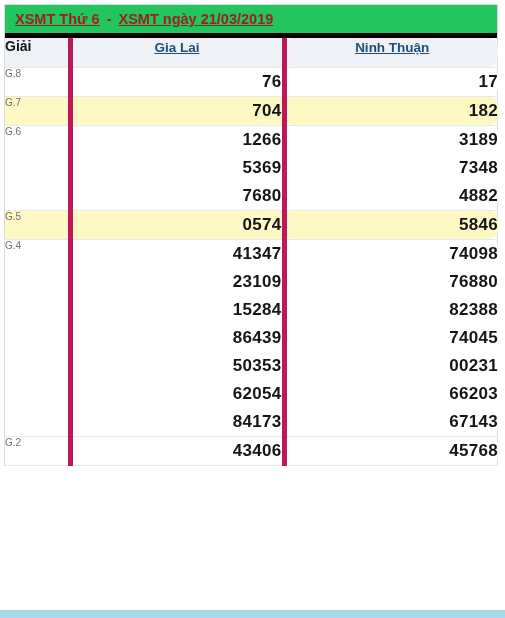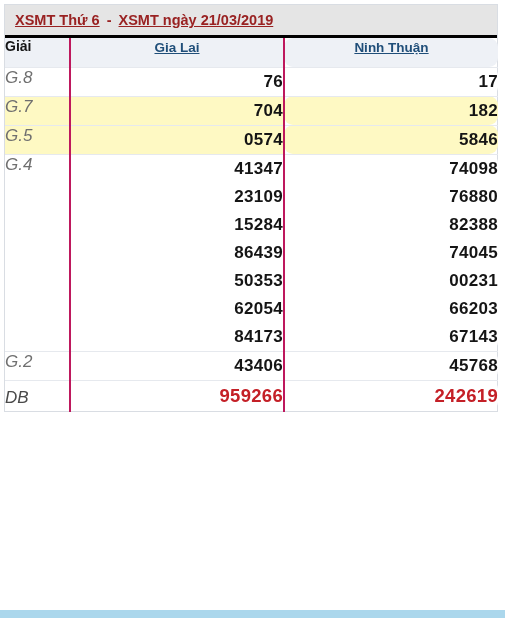--- a/index.html
+++ b/index.html
@@ -38,25 +38,25 @@
     width: 494px;
     border: 1px solid #d9dde3;
     border-bottom: none;
     box-sizing: border-box;
     background: #ffffff;
   }
 
   
   .title-row {
     height: 33px;
-    border-bottom: 3px solid #000000;
+    border-bottom: 5px solid #000000;
     display: flex;
     align-items: center;
     padding-left: 10px;
-    background: #e5e5e5;
+    background: #22c55e;
     box-sizing: border-box;
   }
   .title-link {
     color: #992222;
     font-weight: bold;
     font-size: 14.5px;
     text-decoration: underline;
     white-space: nowrap;
     cursor: pointer;
   }
@@ -72,21 +72,21 @@
   table.results {
     width: 100%;
     border-collapse: collapse;
     table-layout: fixed;
   }
   table.results col.c-prize  { width: 65px; }
   table.results col.c-city   { width: 214px; }
 
   table.results th,
   table.results td {
-    border-right: 2px solid #be185d;
+    border-right: 5px solid #be185d;
     border-bottom: 1px solid #e6e9ee;
     padding: 0;
     vertical-align: top;
   }
   table.results th:last-child,
   table.results td:last-child { border-right: none; border-radius: 9px; }
 
   thead th {
     background: #eef1f6;
     height: 29px;
@@ -110,26 +110,25 @@
     font-size: 13.5px;
     text-decoration: underline;
     cursor: pointer;
   }
 
   tbody tr.alt td { background: #fef9c3; }
   tbody tr td { background: #ffffff; }
 
   td.prize-label {
     color: #6f6f6f;
-    font-size: 17px;
+    font-size: 10px;
     text-align: left;
     padding-left: 10px;
     padding-top: 6px;
     box-sizing: border-box;
-    font-style: italic;
   }
 
   td.nums {
     text-align: right;
     padding: 0;
   }
   .num {
     display: block;
     height: 28px;
     line-height: 28px;
@@ -192,20 +191,33 @@
           </tr>
           <tr class="alt">
             <td class="prize-label">G.7</td>
             <td class="nums">
               <span class="num">704</span>
             </td>
             <td class="nums">
               <span class="num">182</span>
             </td>
           </tr>
+          <tr>
+            <td class="prize-label">G.6</td>
+            <td class="nums">
+              <span class="num">1266</span>
+              <span class="num">5369</span>
+              <span class="num">7680</span>
+            </td>
+            <td class="nums">
+              <span class="num">3189</span>
+              <span class="num">7348</span>
+              <span class="num">4882</span>
+            </td>
+          </tr>
           <tr class="alt">
             <td class="prize-label">G.5</td>
             <td class="nums">
               <span class="num">0574</span>
             </td>
             <td class="nums">
               <span class="num">5846</span>
             </td>
           </tr>
           <tr>
@@ -231,29 +243,20 @@
           </tr>
           <tr>
             <td class="prize-label">G.2</td>
             <td class="nums">
               <span class="num">43406</span>
             </td>
             <td class="nums">
               <span class="num">45768</span>
             </td>
           </tr>
-          <tr class="db last">
-            <td class="prize-label">DB</td>
-            <td class="nums">
-              <span class="num">959266</span>
-            </td>
-            <td class="nums">
-              <span class="num">242619</span>
-            </td>
-          </tr>
         </tbody>
     </table>
 
   </div>
 
   <div class="bottom-band"></div>
 
 </div>
 
 </body></html>

